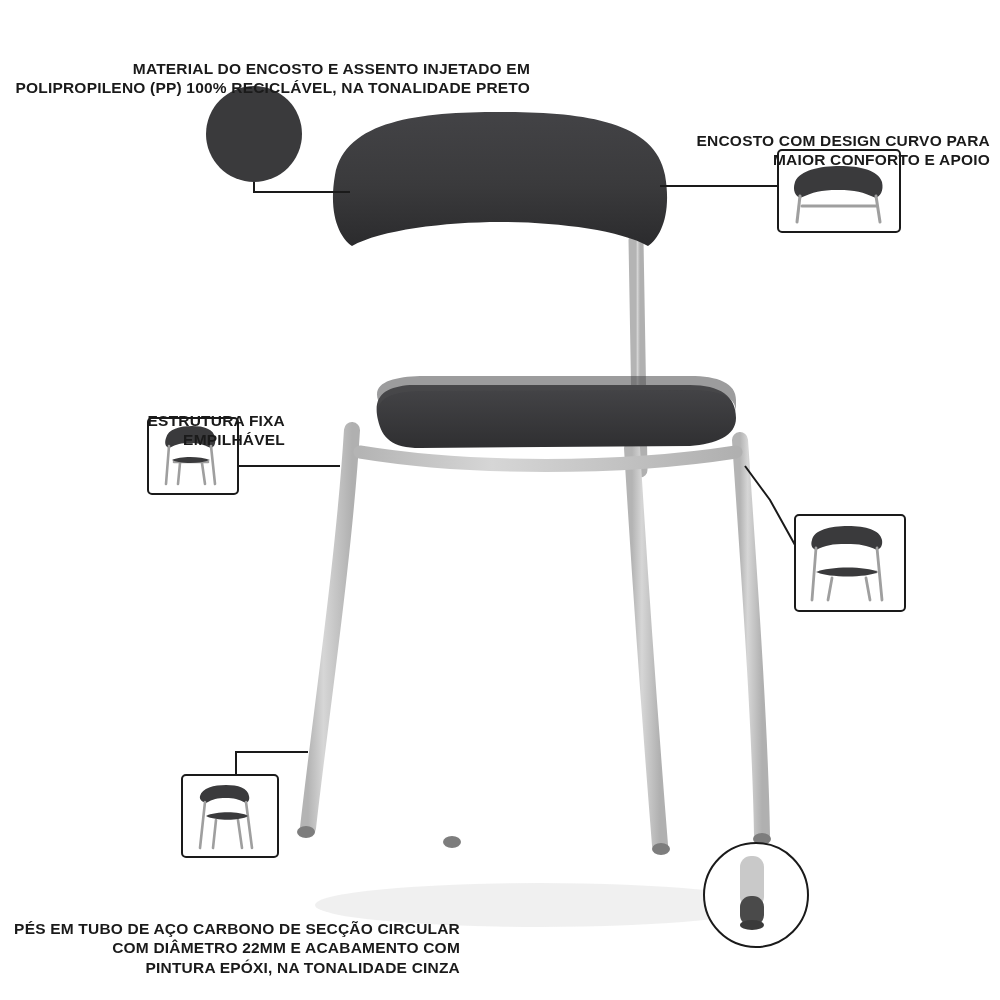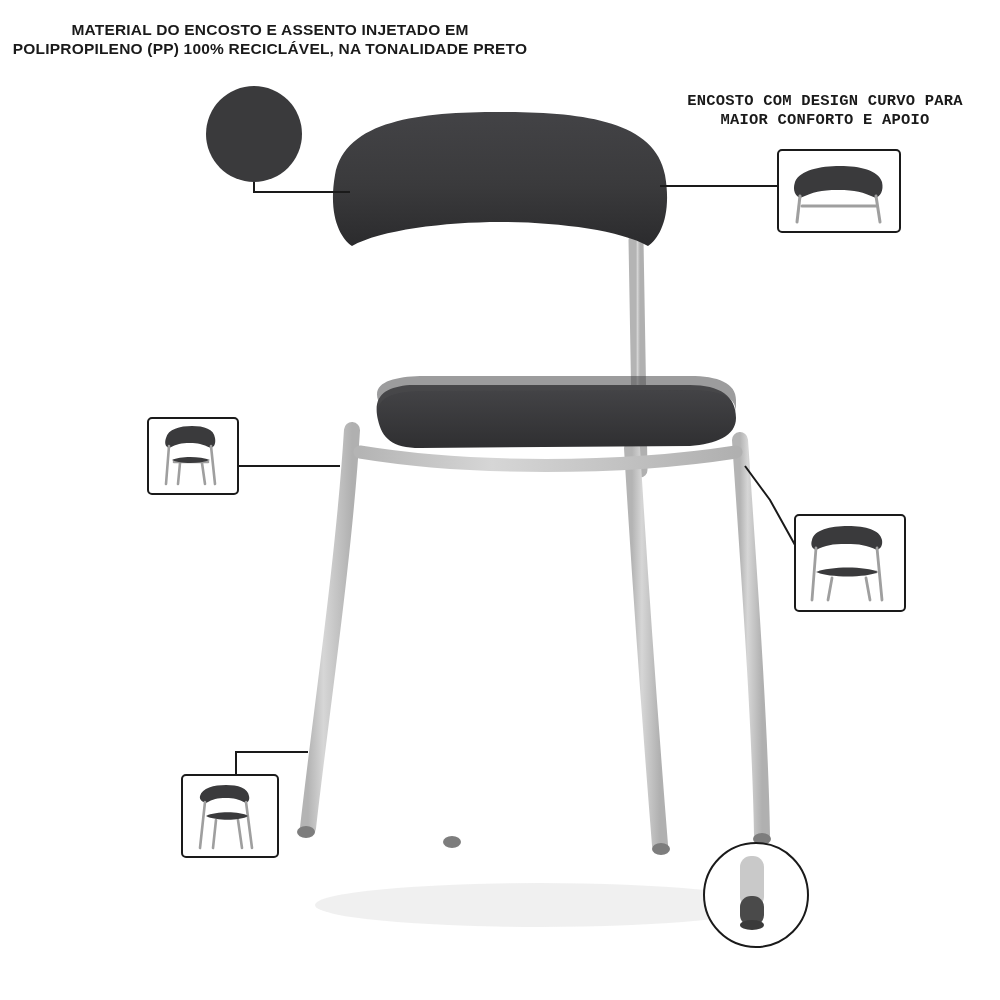--- a/index.html
+++ b/index.html
@@ -19,21 +19,21 @@
     position: absolute;
     color: #1a1a1a;
     font-weight: bold;
     font-size: 15.5px;
     line-height: 1.25;
     letter-spacing: 0.2px;
     text-transform: uppercase;
     font-family: "Liberation Sans", sans-serif;
     white-space: pre-line;
   }
-  .t-center { text-align: center; }
+  .t-center { text-align: right; margin-top: 39px; }
 
   svg.layer {
     position: absolute;
     left: 0;
     top: 0;
     width: 1000px;
     height: 1000px;
   }
 </style>
 </head>
@@ -177,20 +177,25 @@
     <g>
       <rect x="740" y="856" width="24" height="52" rx="11" fill="#c9c9c9"></rect>
       <rect x="740" y="896" width="24" height="30" rx="11" fill="#4a4a4a"></rect>
       <ellipse cx="752" cy="925" rx="12" ry="5" fill="#3a3a3a"></ellipse>
     </g>
   </svg>
 
   <div class="callout-text t-center" style="left:10px; top:20px; width:520px;">MATERIAL DO ENCOSTO E ASSENTO INJETADO EM
 POLIPROPILENO (PP) 100% RECICLÁVEL, NA TONALIDADE PRETO</div>
 
-  <div class="callout-text t-center" style="left:660px; top:92px; width:330px;font-family:Liberation Mono, monospace;">ENCOSTO COM DESIGN CURVO PARA
+  <div class="callout-text t-center" style="left:660px; top:92px; width:330px;">ENCOSTO COM DESIGN CURVO PARA
 MAIOR CONFORTO E APOIO</div>
 
-
-
+  <div class="callout-text t-center" style="left:100px; top:372px; width:185px;">ESTRUTURA FIXA
+EMPILHÁVEL</div>
+
+
+  <div class="callout-text t-center" style="left:10px; top:880px; width:450px;">PÉS EM TUBO DE AÇO CARBONO DE SECÇÃO CIRCULAR
+COM DIÂMETRO 22MM E ACABAMENTO COM
+PINTURA EPÓXI, NA TONALIDADE CINZA</div>
 
 
 </div>
 
 </body></html>

